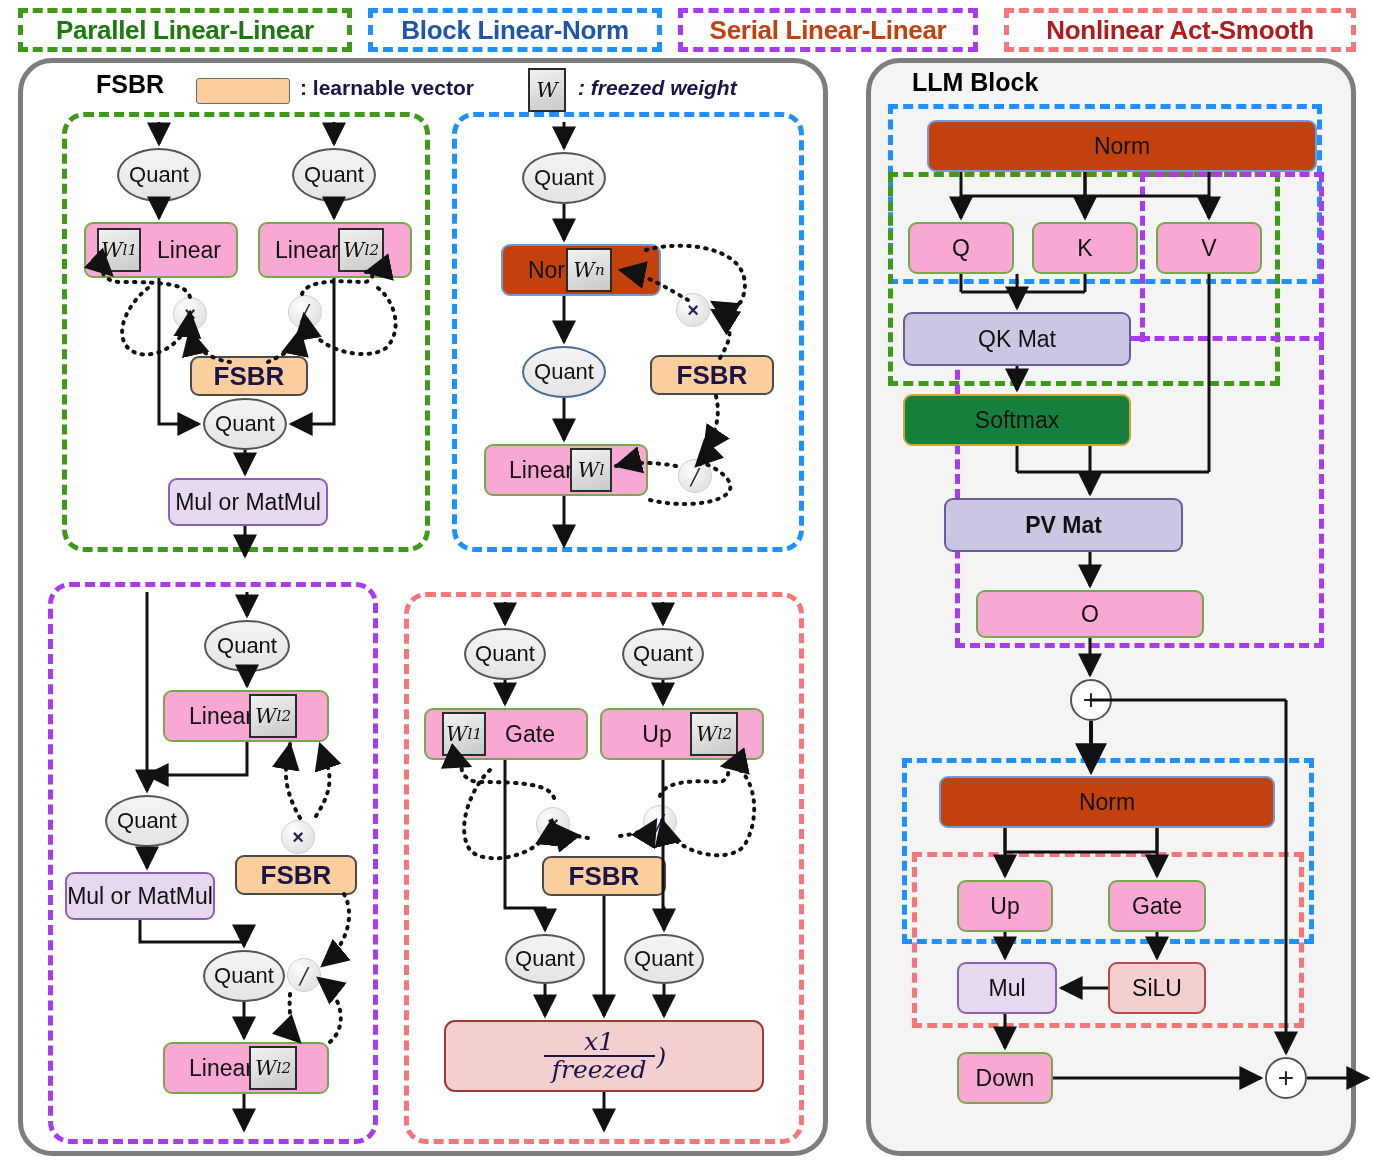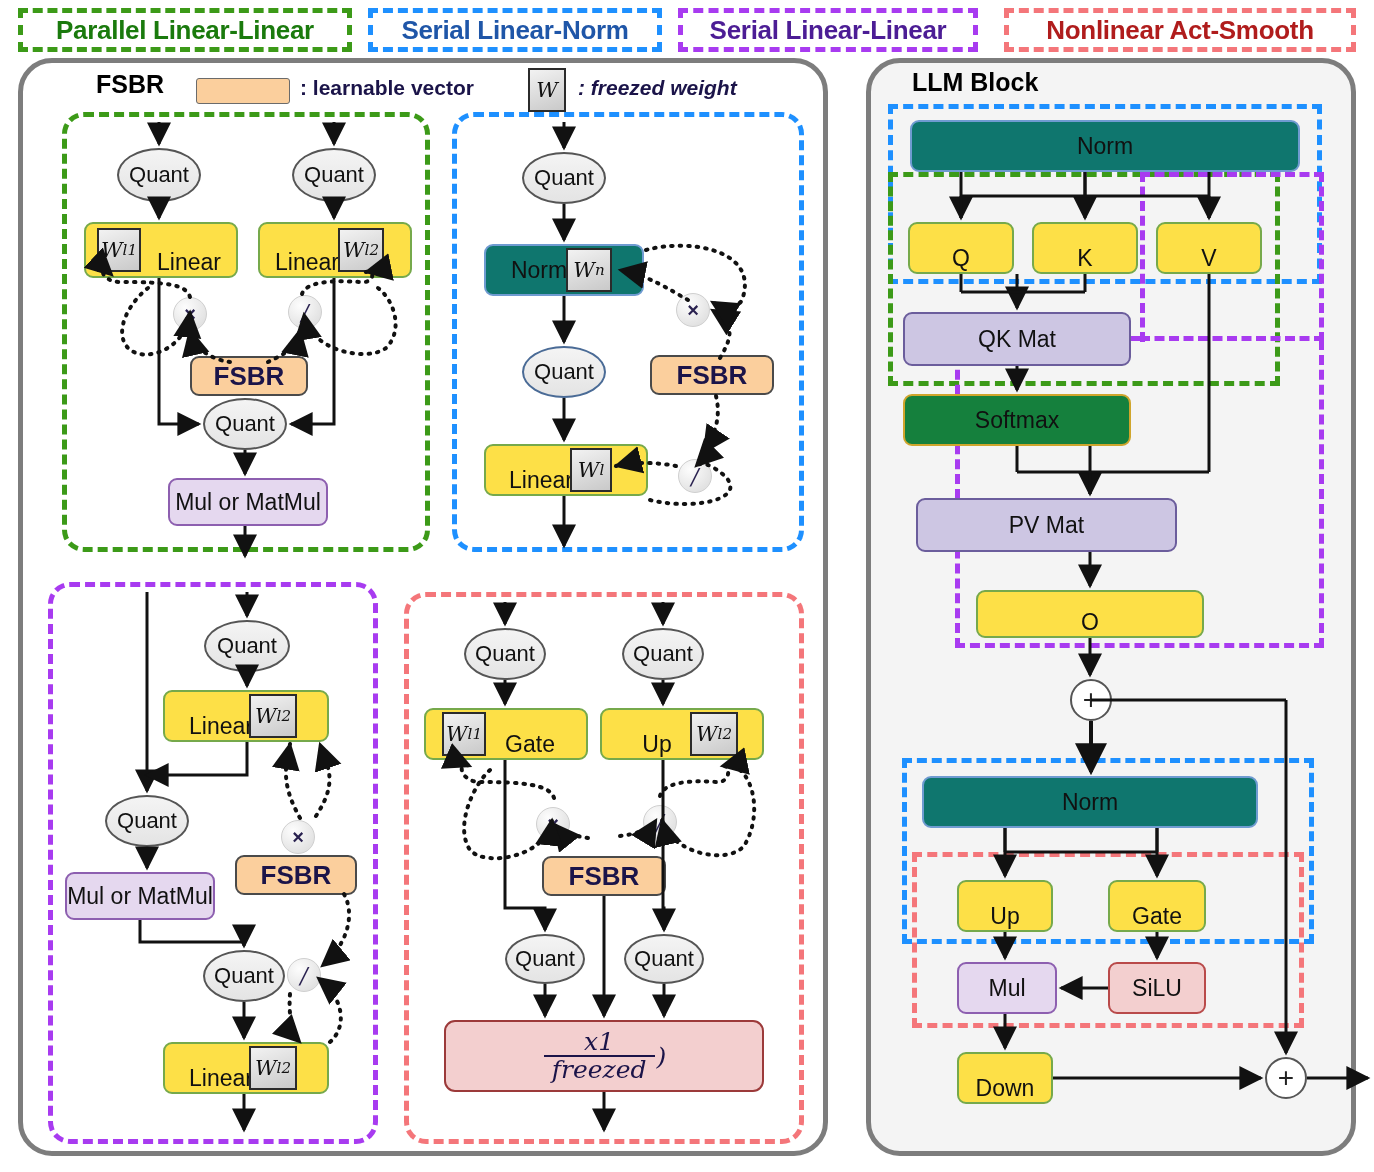--- a/index.html
+++ b/index.html
@@ -43,22 +43,22 @@
   
   .dbox { position:absolute; border-style:dashed; border-width:5px; border-radius:22px; }
   .dbox-sq { position:absolute; border-style:dashed; border-width:5px; border-radius:0; }
 
   
   .nbox {
     position:absolute; display:flex; align-items:center; justify-content:center;
     border-radius:9px; font-size:23px; color:#111; text-align:center;
     border-width:2px; border-style:solid;
   }
-  .green  { background:#fde047; border-color:#76a94b;align-items:flex-end; }
-  .blue   { background:#0f766e; border-color:#6f9bd1; }
+  .green  { background:#f9a8d4; border-color:#76a94b; }
+  .blue   { background:#c2410c; border-color:#6f9bd1;margin-left:17px; }
   .purple { background:#e5d8ef; border-color:#8d5fb0; }
   .purp2  { background:#cdc6e3; border-color:#6b5d9c; }
   .yellow { background:#15803d; border-color:#cfa52c; }
   .red    { background:#f3cfcf; border-color:#b94a4a; }
   .orange { background:#fbcf9d; border-color:#4a4a4a; border-width:2.5px;
             font-weight:bold; color:#1b1449; font-size:26px; }
 
   .ell {
     position:absolute; display:flex; align-items:center; justify-content:center;
     border-radius:50%;
@@ -107,23 +107,23 @@
 
   svg.wires { position:absolute; left:0; top:0; width:1374px; height:1172px; pointer-events:none; }
 </style>
 </head>
 <body>
 
 <div class="tag" id="tag0" style="left: 18px; width: 334px; border-color: rgb(60, 154, 24); color: rgb(26, 122, 13);">
     <span>Parallel Linear-Linear</span>
   </div>
 <div class="tag" id="tag1" style="left: 368px; width: 294px; border-color: rgb(30, 144, 255); color: rgb(31, 86, 168);">
-    <span>Serial Linear-Norm</span>
+    <span>Block Linear-Norm</span>
   </div>
-<div class="tag" id="tag2" style="left: 678px; width: 300px; border-color: rgb(168, 59, 240); color: #4c1d95;">
+<div class="tag" id="tag2" style="left: 678px; width: 300px; border-color: rgb(168, 59, 240); color: #c2410c;">
     <span>Serial Linear-Linear</span>
   </div>
 <div class="tag" id="tag3" style="left: 1004px; width: 352px; border-color: rgb(244, 118, 122); color: rgb(176, 28, 28);">
     <span>Nonlinear Act-Smooth</span>
   </div>
 
 <div class="panel" id="left-panel"></div>
 
 <div class="panel-title" style="left:96px; top:70px;">FSBR</div>
 <div class="legend-swatch" style="left:196px; top:78px; width:94px; height:26px;"></div>
@@ -276,21 +276,21 @@
 <div class="dbox-sq" style="left:955px; top:336px; width:186px; height:8px; border:none; border-top:5px dashed #a83bf0;"></div>
 
 <div class="nbox blue" style="left:910px; top:120px; width:390px; height:52px;">Norm</div>
 
 <div class="nbox green" style="left:908px; top:222px; width:106px; height:52px;">Q</div>
 <div class="nbox green" style="left:1032px; top:222px; width:106px; height:52px;">K</div>
 <div class="nbox green" style="left:1156px; top:222px; width:106px; height:52px;">V</div>
 
 <div class="nbox purp2" style="left:903px; top:312px; width:228px; height:54px;">QK Mat</div>
 <div class="nbox yellow" style="left:903px; top:394px; width:228px; height:52px;">Softmax</div>
-<div class="nbox purp2" style="left:916px; top:498px; width:261px; height:54px;">PV Mat</div>
+<div class="nbox purp2" style="left:944px; top:498px; width:239px; height:54px;font-weight:bold;">PV Mat</div>
 <div class="nbox green" style="left:976px; top:590px; width:228px; height:48px;">O</div>
 
 <div class="plus" style="left:1070px; top:679px;">+</div>
 
 <div class="dbox-sq" style="left:902px; top:758px; width:412px; height:186px; border-color:#1e90ff;"></div>
 <div class="dbox-sq" style="left:912px; top:852px; width:392px; height:176px; border-color:#f4767a;"></div>
 
 <div class="nbox blue" style="left:922px; top:776px; width:336px; height:52px;">Norm</div>
 
 <div class="nbox green" style="left:957px; top:880px; width:96px; height:52px;">Up</div>

